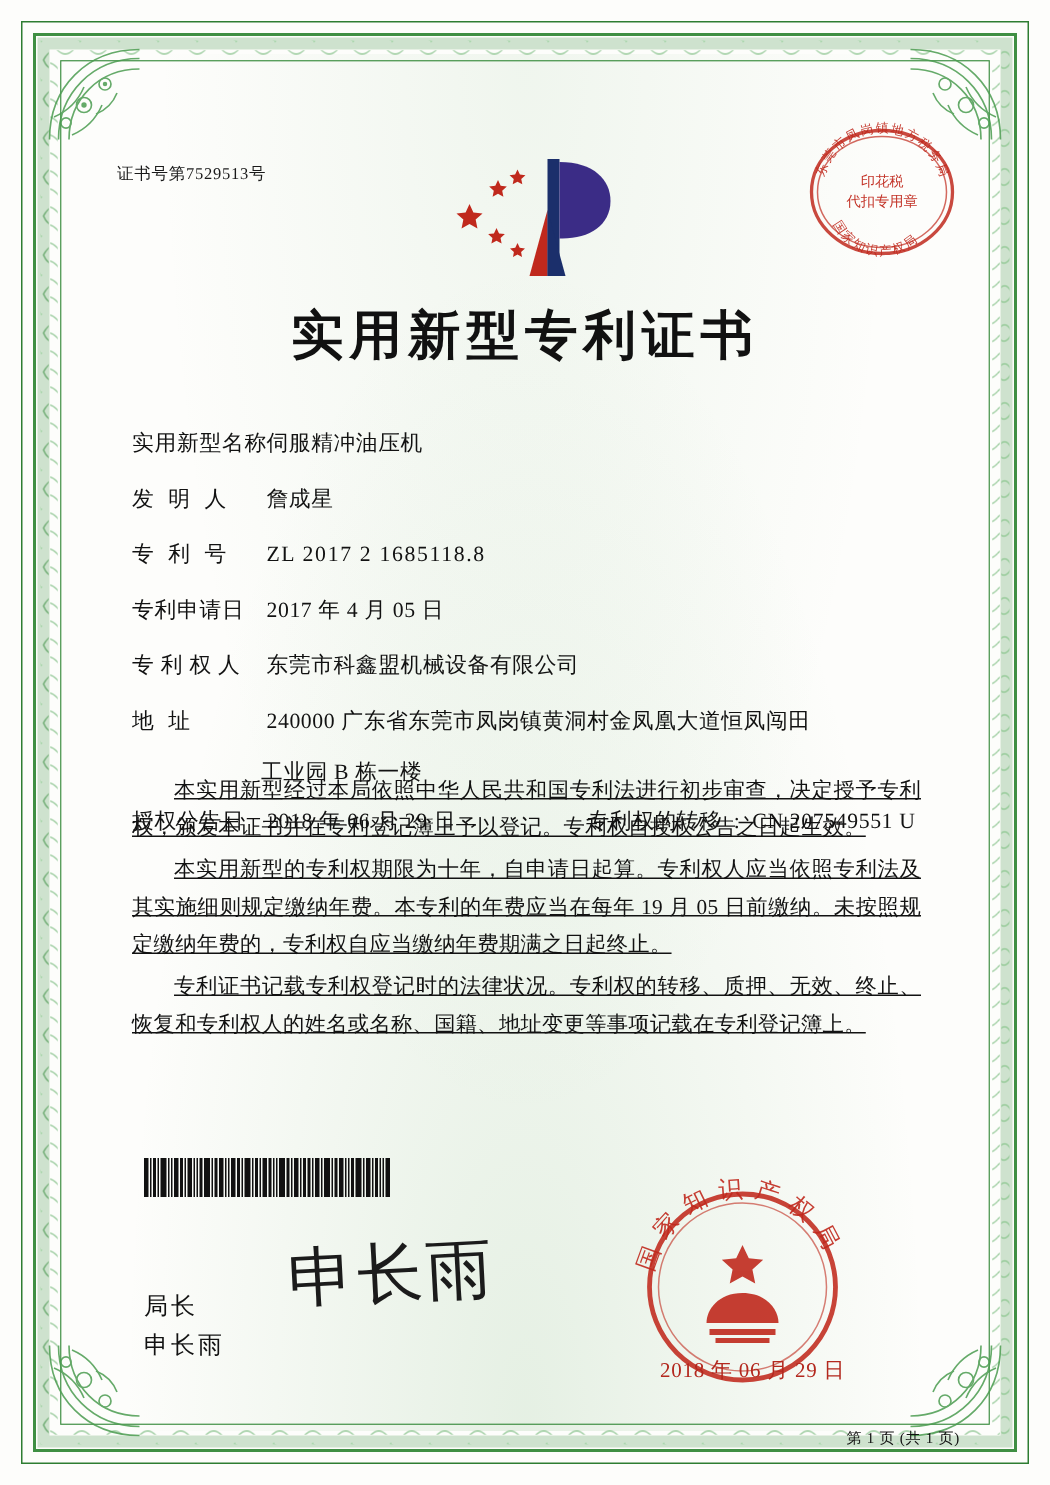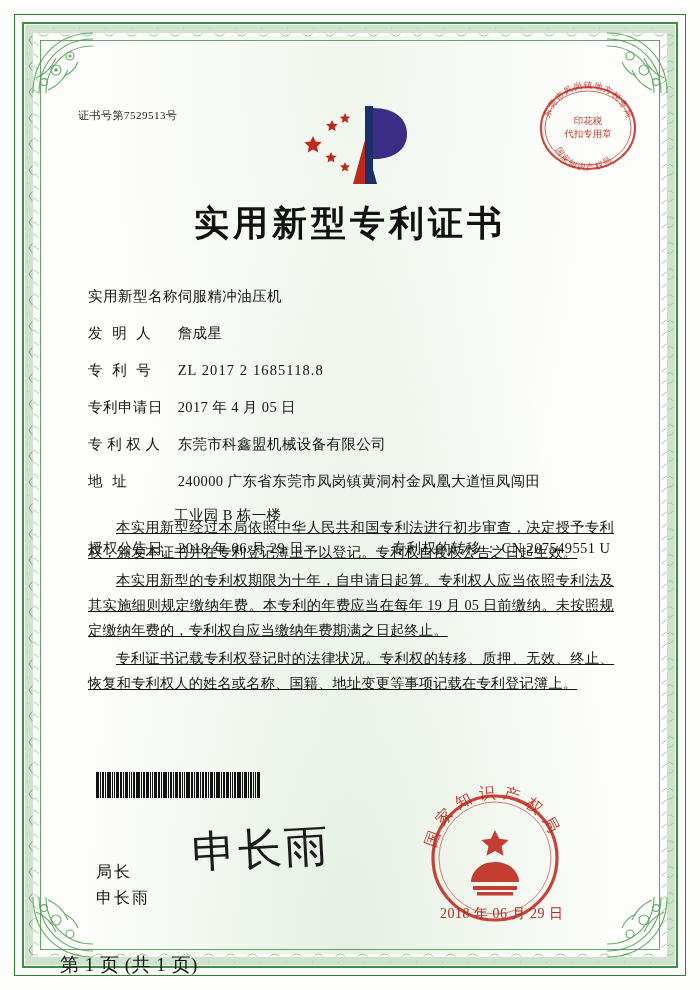--- a/index.html
+++ b/index.html
@@ -212,22 +212,22 @@
     font-size: 14px;
     color: #b3281e;
     letter-spacing: 0.5px;
     white-space: nowrap;
   }
 
   .page-footer {
     position: absolute;
     left: 0; top: 892px;
     width: 580px;
-    text-align: left;
-    font-size: 19px;
+    text-align: right;
+    font-size: 10px;
     color: #111;
     letter-spacing: 0.5px;
   }
 </style>
 </head>
 <body>
 
 <div class="page">
 
   <div class="border-outer"></div>

